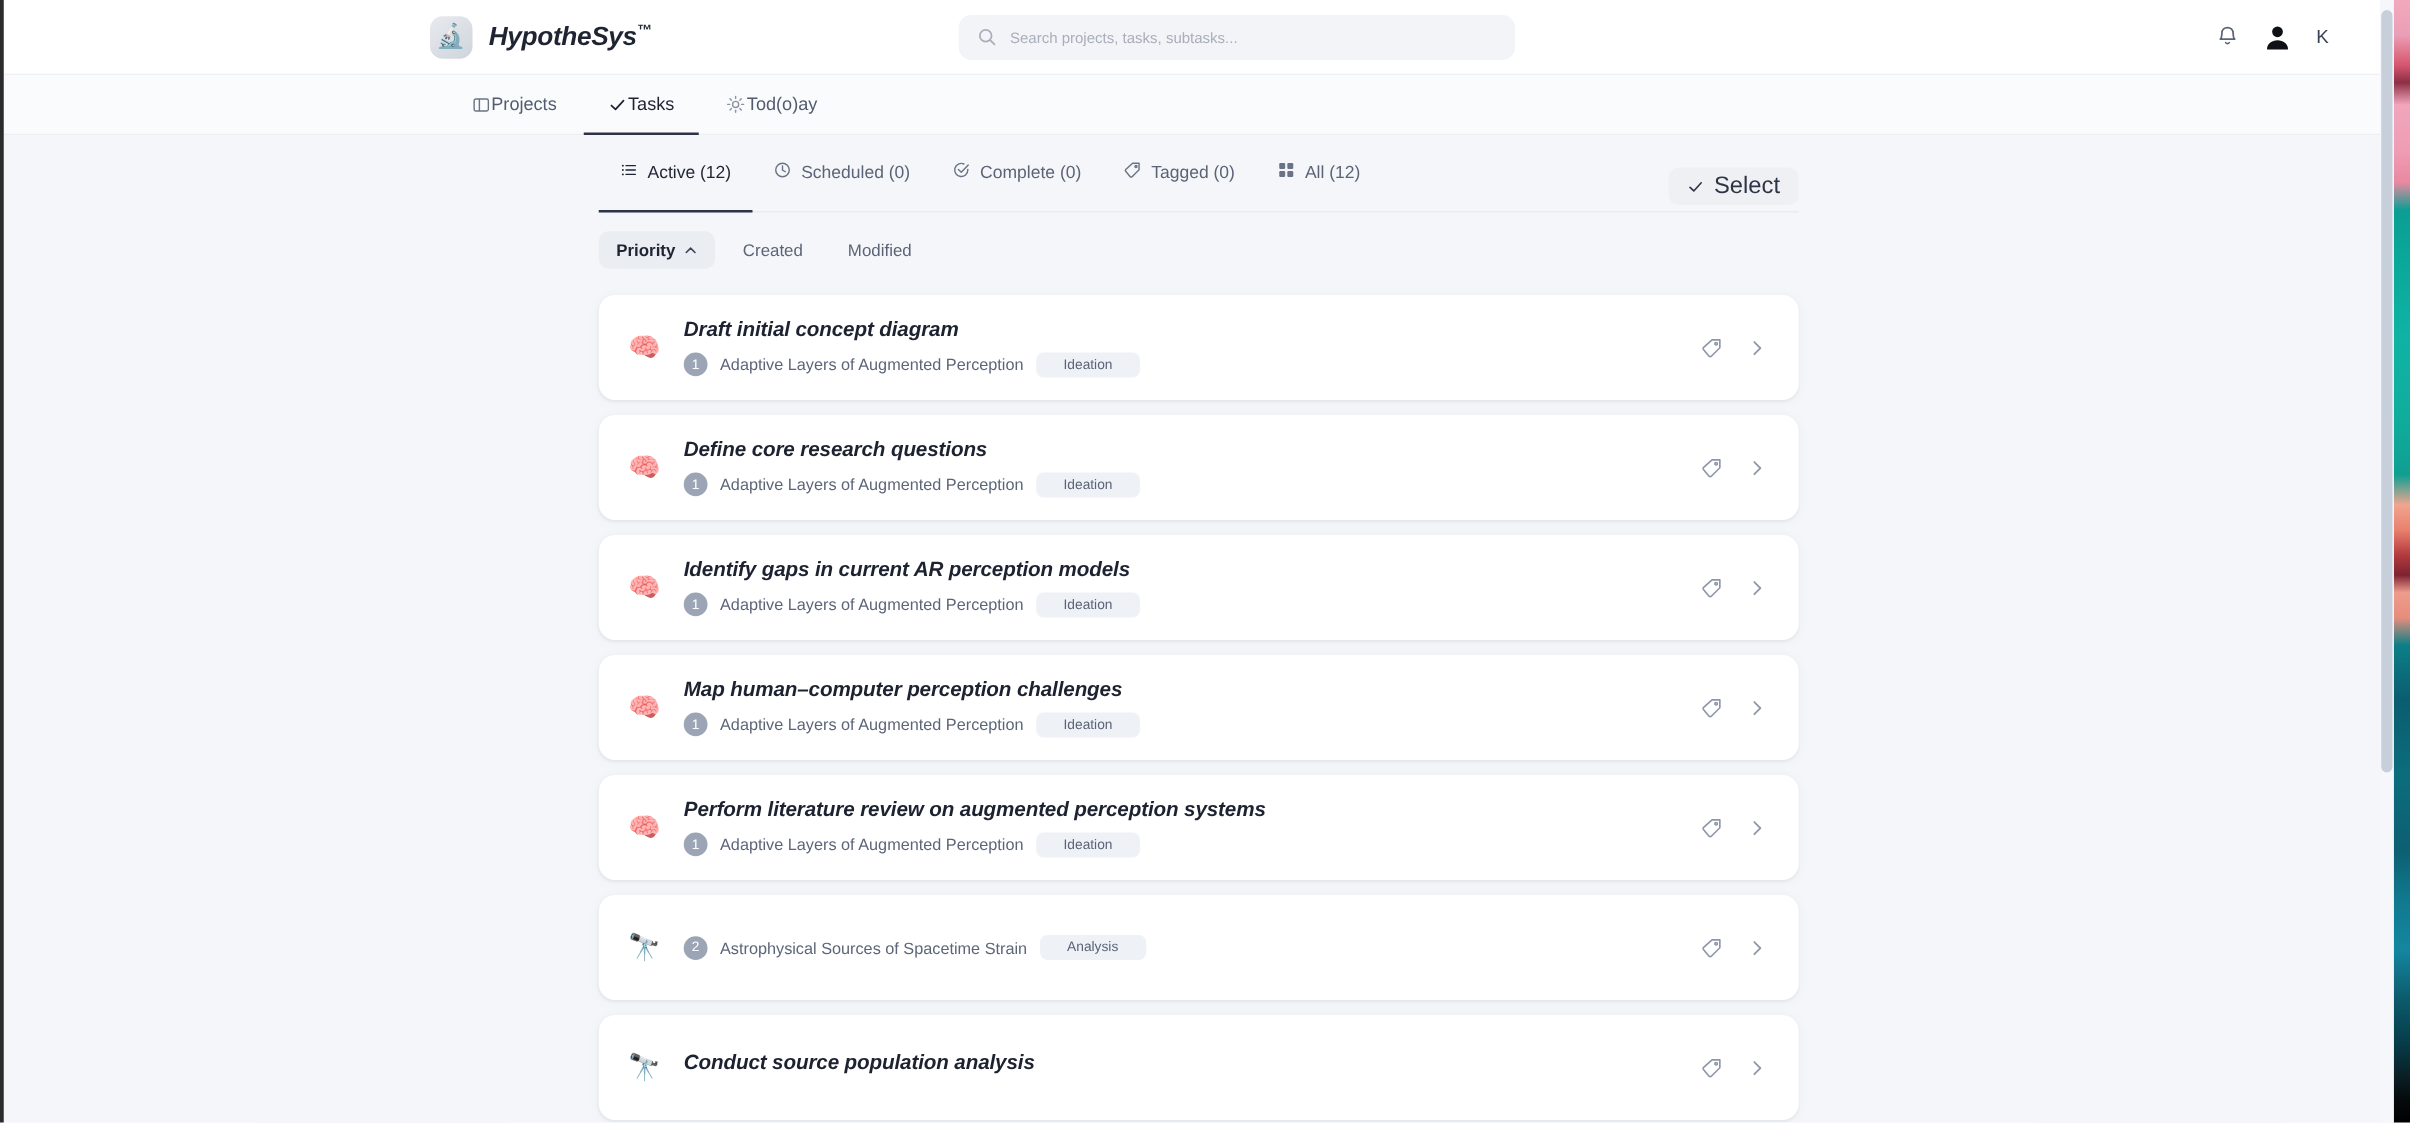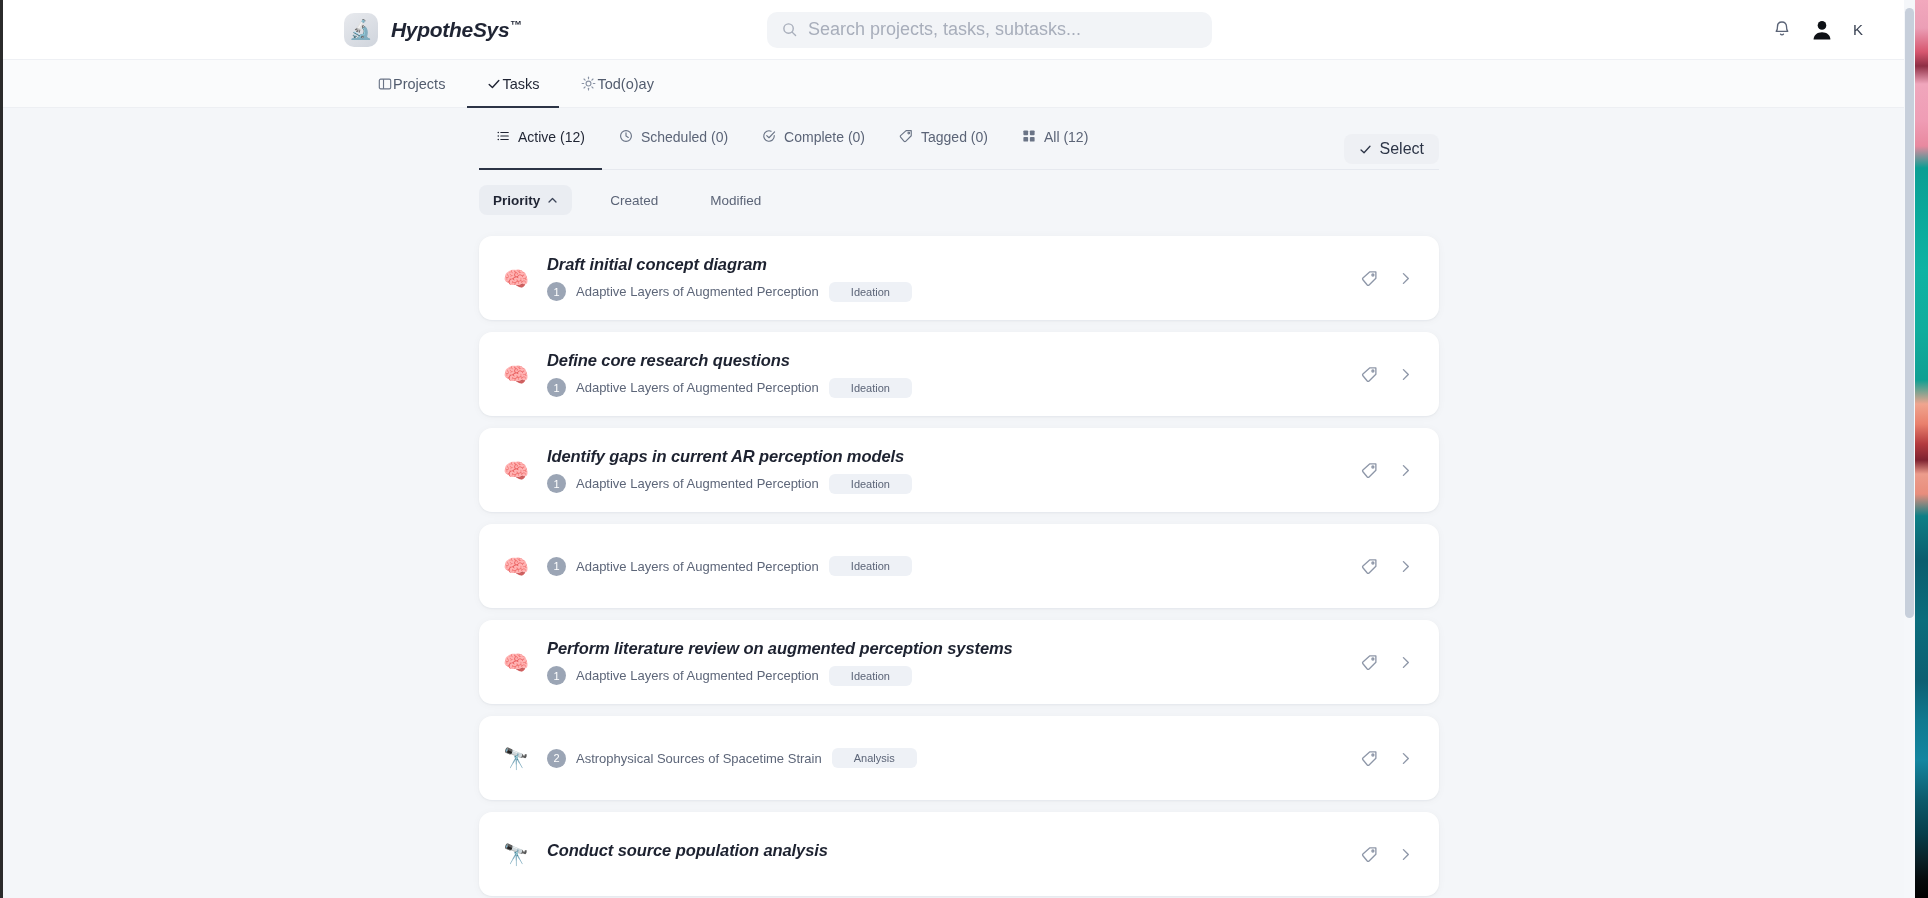--- a/index.html
+++ b/index.html
@@ -117,21 +117,21 @@
     height: 36px;
     border-radius: 10px;
     background: #f2f4f7;
     display: flex;
     align-items: center;
     gap: 11px;
     padding: 0 15px;
     border: none;
   }
   .search-placeholder {
-    font-size: 18px;
+    font-size: 12px;
     color: #a8aebb;
     white-space: nowrap;
   }
 
   .header-right {
     position: absolute;
     right: 52px;
     display: flex;
     align-items: center;
     gap: 18px;
@@ -227,33 +227,33 @@
   }
 
   .select-btn {
     display: flex;
     align-items: center;
     gap: 8px;
     height: 30px;
     padding: 0 15px;
     border-radius: 8px;
     background: #eef0f4;
-    font-size: 16px;
+    font-size: 19px;
     color: #2c3446;
     cursor: pointer;
     border: none;
     font-family: inherit;
     margin-bottom: 5px;
     white-space: nowrap;
   }
 
   .sort-row {
     display: flex;
     align-items: center;
-    gap: 24px;
+    gap: 8px;
     padding: 15px 0 0 0;
   }
   .sort-chip {
     display: flex;
     align-items: center;
     gap: 7px;
     height: 30px;
     padding: 0 14px;
     border-radius: 8px;
     font-size: 13.5px;
@@ -593,20 +593,21 @@
               <button class="icon-btn">
                 <svg width="15" height="15" viewBox="0 0 16 16" fill="none" stroke="#8e97a8" stroke-width="1.5" stroke-linecap="round" stroke-linejoin="round">
                   <polyline points="5.8,2.8 11,8 5.8,13.2"></polyline>
                 </svg>
               </button>
             </div>
           </div>
           <div class="task-card">
             <div class="task-emoji">🧠</div>
             <div class="task-body">
+              <div class="task-title">Map human–computer perception challenges</div>
               <div class="task-meta">
                 <div class="task-badge">1</div>
                 <div class="task-project">Adaptive Layers of Augmented Perception</div>
                 <div class="task-tag">Ideation</div>
               </div>
             </div>
             <div class="task-actions">
               <button class="icon-btn">
                 <svg width="17" height="17" viewBox="0 0 16 16" fill="none" stroke="#8e97a8" stroke-width="1.25" stroke-linejoin="round">
                   <path d="M8.1 1.8H14v5.9l-6.4 6.4a1.2 1.2 0 0 1-1.7 0L1.8 9.2a1.2 1.2 0 0 1 0-1.7z"></path>

